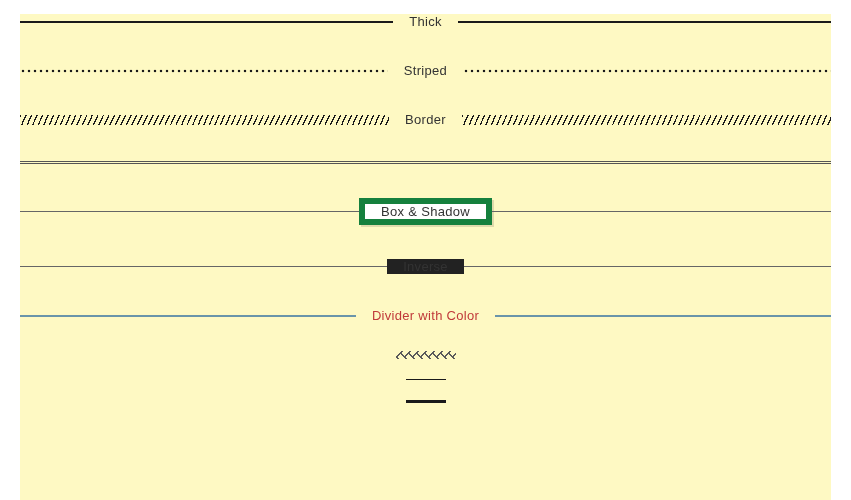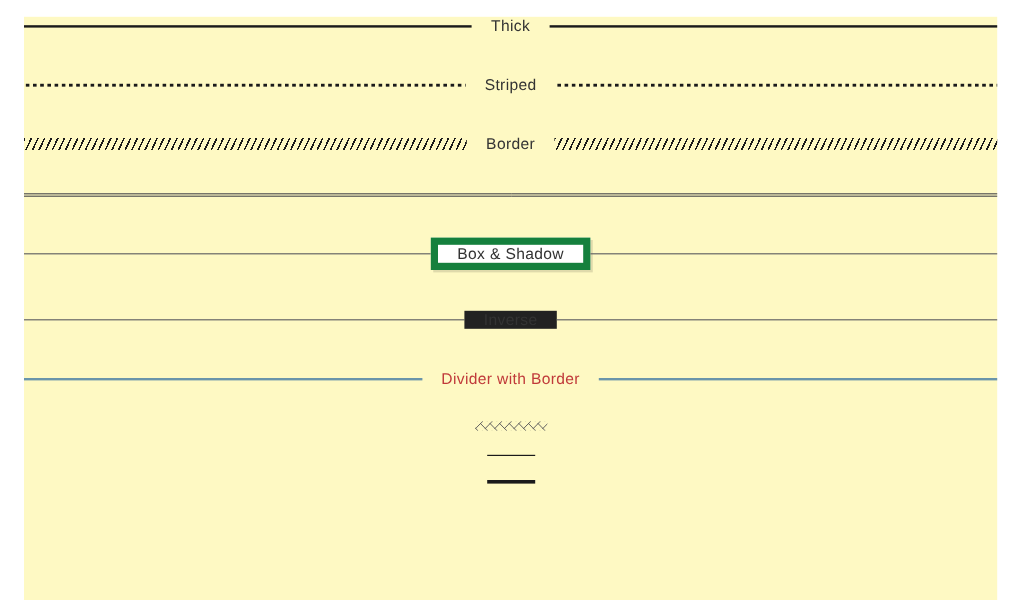--- a/index.html
+++ b/index.html
@@ -139,21 +139,21 @@
   </div>
 
   <div class="row">
     <div class="side line-thin"></div>
     <div class="label label-inverse">Inverse</div>
     <div class="side line-thin"></div>
   </div>
 
   <div class="row">
     <div class="side line-color" style="border-color:#6a95aa"></div>
-    <div class="label" style="color:#c03a3a">Divider with Border</div>
+    <div class="label" style="color:#c03a3a">Divider with Color</div>
     <div class="side line-color" style="border-color:#6a95aa"></div>
   </div>
 
   <div class="center-stack">
     <div class="line-saw short-saw"></div>
     <div class="short-thin"></div>
     <div class="short-thick"></div>
   </div>
 
 </div>

